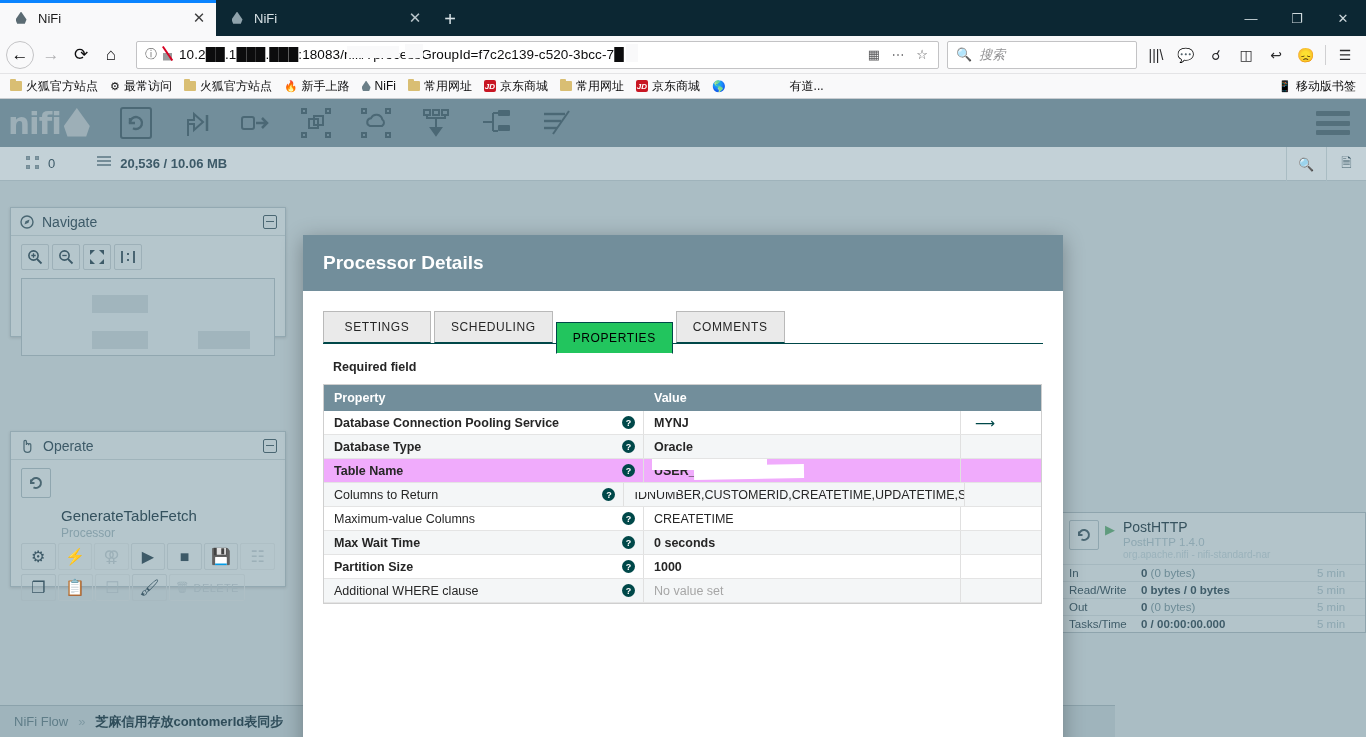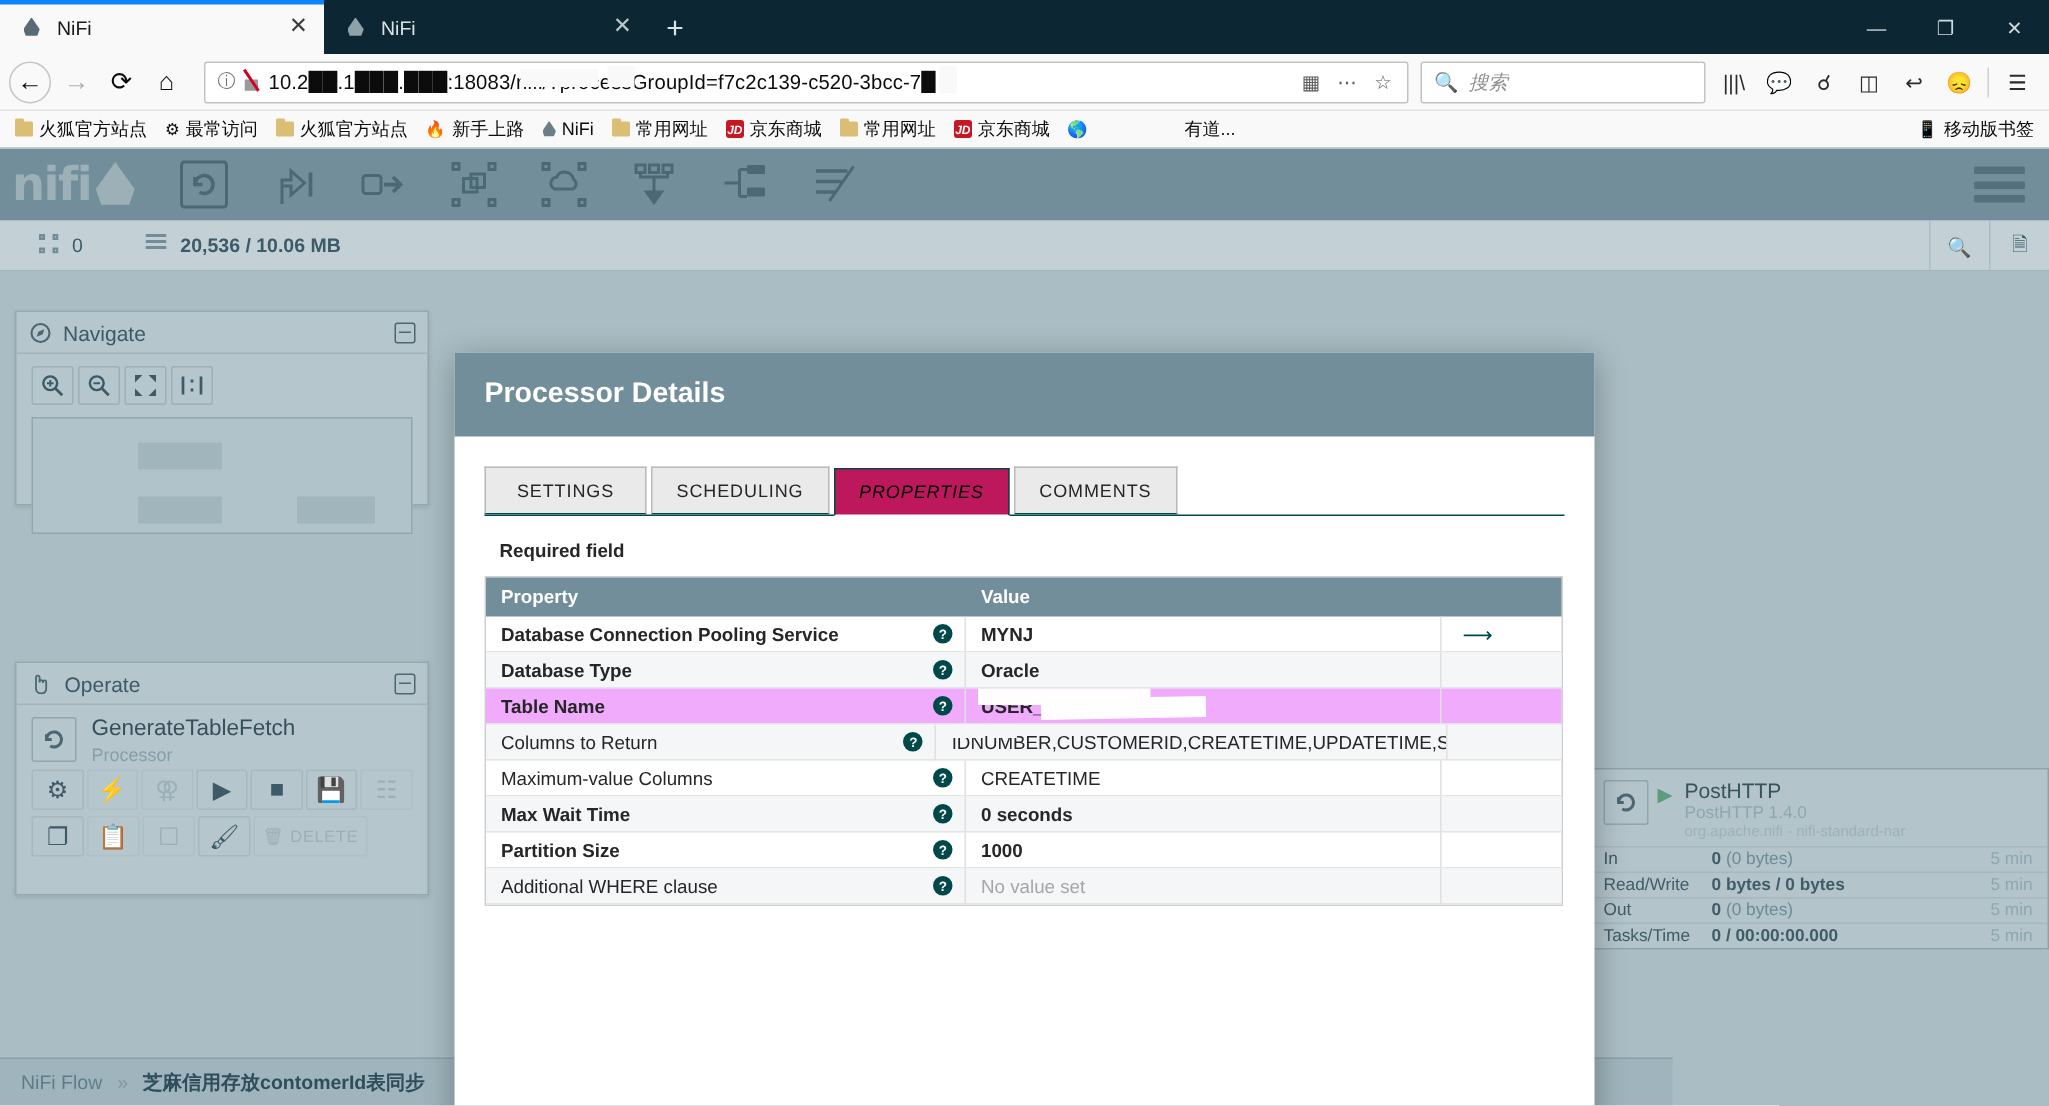--- a/index.html
+++ b/index.html
@@ -207,28 +207,28 @@
     width: 28px; height: 26px; border: 1px solid #9db0b8; border-radius: 2px;
     display: flex; align-items: center; justify-content: center;
     color: #3d5a68; background: transparent;
   }
   .nav-minimap {
     margin: 4px 10px 10px 10px; height: 78px; border: 1px solid #91a7b0;
     position: relative; background: #b1c3ca;
   }
   .mm-box { position: absolute; background: #a1b5bd; }
 
-  #operate-panel { top: 342px; height: 156px; }
+  #operate-panel { top: 332px; height: 156px; }
   .op-proc { display: flex; align-items: flex-start; padding: 8px 10px 2px 10px; }
   .op-proc .pico {
     width: 30px; height: 30px; border: 1px solid #8fa6af; border-radius: 2px;
     display: flex; align-items: center; justify-content: center;
     margin-right: 10px; flex: 0 0 30px;
   }
-  .op-name { font-size: 15px; color: #34515e; line-height: 16px; }
+  .op-name { font-size: 15px; color: #34515e; line-height: 16px; margin-top: 40px; }
   .op-type { font-size: 12px; color: #86a0aa; margin-top: 2px; }
   .op-uuid {
     font-size: 12px; color: #7e99a3; padding: 4px 10px 2px 10px;
     letter-spacing: -.1px;
   }
   .op-btns { display: flex; padding: 1px 10px; gap: 2px; }
   .op-btn {
     width: 35px; height: 27px; border: 1px solid #a7b9c0; border-radius: 2px;
     display: flex; align-items: center; justify-content: center;
     color: #3d5a68;
@@ -254,21 +254,21 @@
   .pc-name { font-size: 14px; color: #37535f; line-height: 14px; }
   .pc-ver { font-size: 11.5px; color: #8da7b1; margin-top: 2px; }
   .pc-bundle { font-size: 10px; color: #9ab2bb; margin-top: 1px; }
   .pc-row {
     display: flex; align-items: center; height: 17px; font-size: 11.5px;
     color: #3f5c69; border-top: 1px solid #a5b8bf; padding-left: 8px;
   }
   .pc-row .lab { width: 72px; flex: 0 0 72px; }
   .pc-row .val { flex: 1 1 auto; font-weight: bold; }
   .pc-row .val .norm { font-weight: normal; color: #6d8b96; }
-  .pc-row .tm { color: #8da7b1; width: 48px; flex: 0 0 48px; text-align: center; }
+  .pc-row .tm { color: #8da7b1; width: 48px; flex: 0 0 48px; }
 
   .breadcrumb {
     position: absolute; left: 0; bottom: 0; width: 1115px; height: 32px;
     background: #9fb4bc; border-top: 1px solid #8ba2ab; display: flex;
     align-items: center; padding-left: 14px; font-size: 13px;
   }
   .bc-root { color: #5f7d88; }
   .bc-sep { margin: 0 10px; color: #7f9aa3; }
   .bc-cur { color: #2f4d5a; font-weight: bold; }
 
@@ -286,22 +286,22 @@
   .modal-body { flex: 1 1 auto; padding: 20px 20px 0 20px; position: relative; }
   .tabs { display: flex; align-items: flex-end; border-bottom: 1px solid #004849; }
   .tab {
     height: 32px; min-width: 108px; padding: 0 16px; background: #eaeaea;
     border: 1px solid #b9b9b9; border-bottom: 1px solid #004849;
     margin-right: 3px; display: flex; align-items: center;
     justify-content: center; font-size: 12px; color: #262626;
     letter-spacing: .6px;
   }
   .tab.active {
-    background: #be185d; border: 1px solid #004849; border-bottom: 1px solid #fff;
-    position: relative; top: 1px; color: #000; font-style: italic;
+    background: #22c55e; border: 1px solid #004849; border-bottom: 1px solid #fff;
+    position: relative; top: 11px; color: #000;
   }
   .req-note {
     margin: 16px 0 10px 10px; font-size: 12.5px; color: #262626;
     font-weight: bold;
   }
   .ptable { margin: 0 0 0 0; width: 719px; border: 1px solid #cfcfcf; }
   .pth {
     display: flex; height: 26px; background: #728e9b; color: #fff;
     font-size: 12.5px; font-weight: bold; align-items: center;
   }

